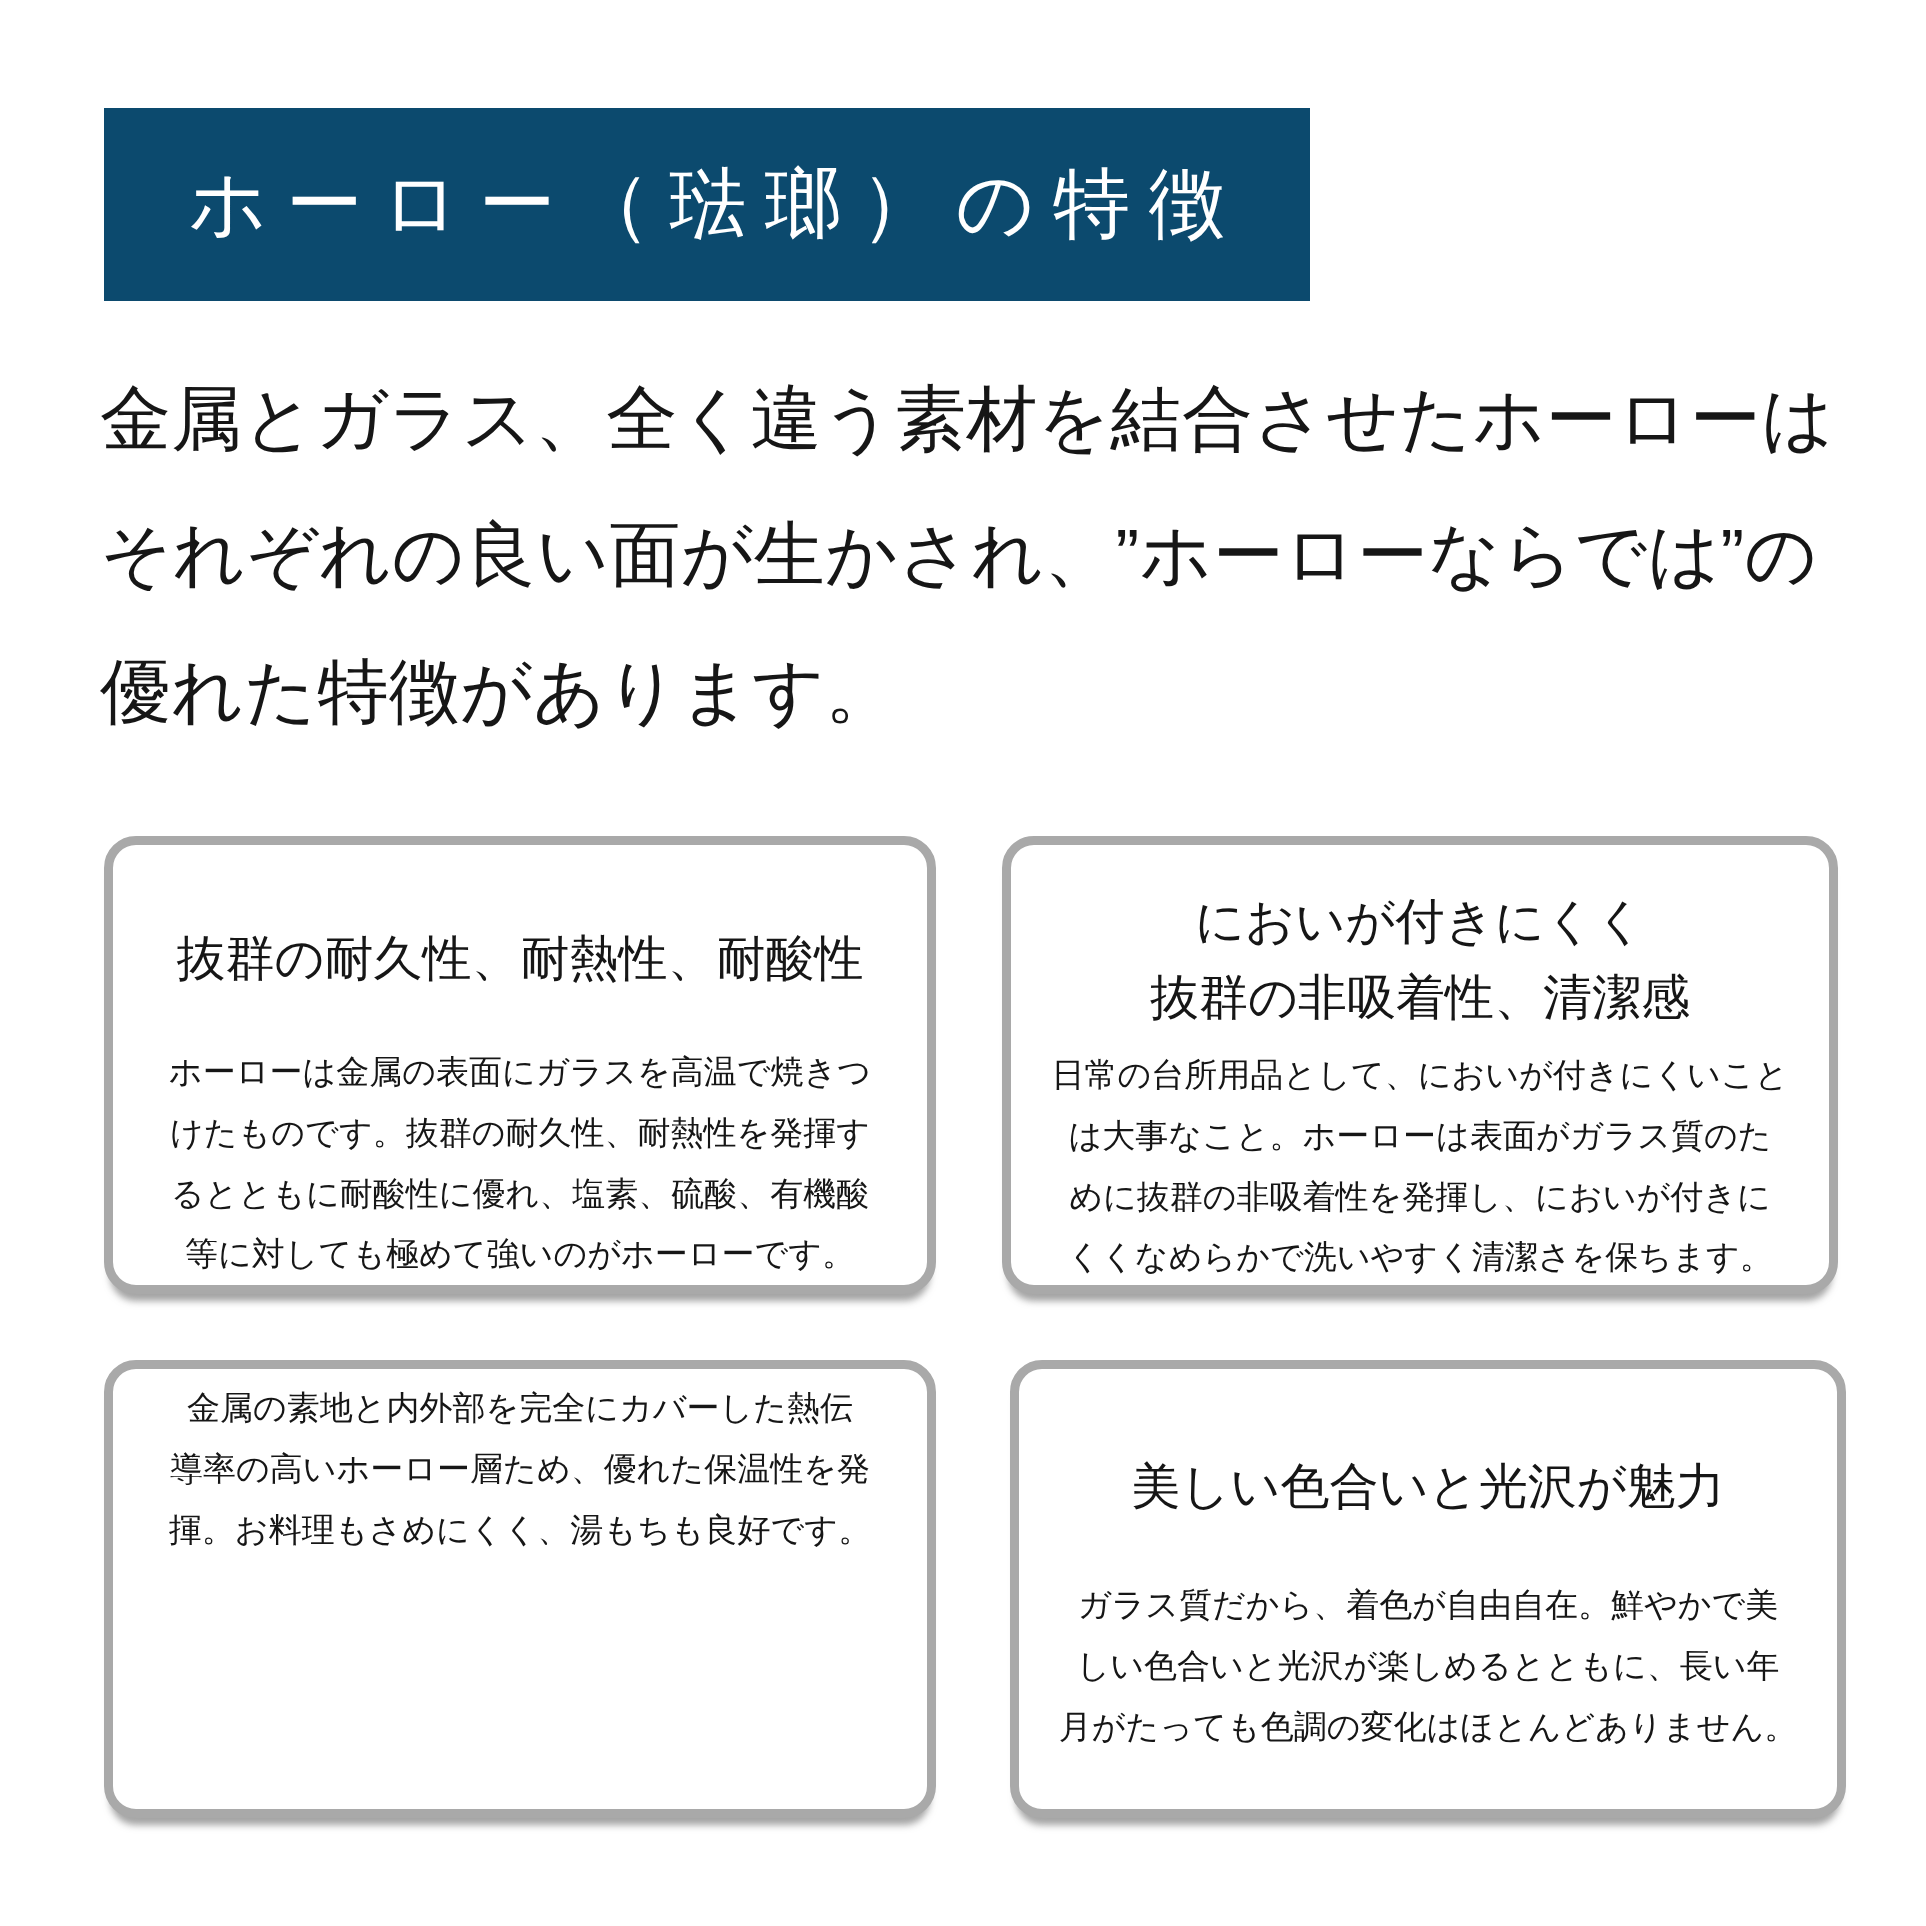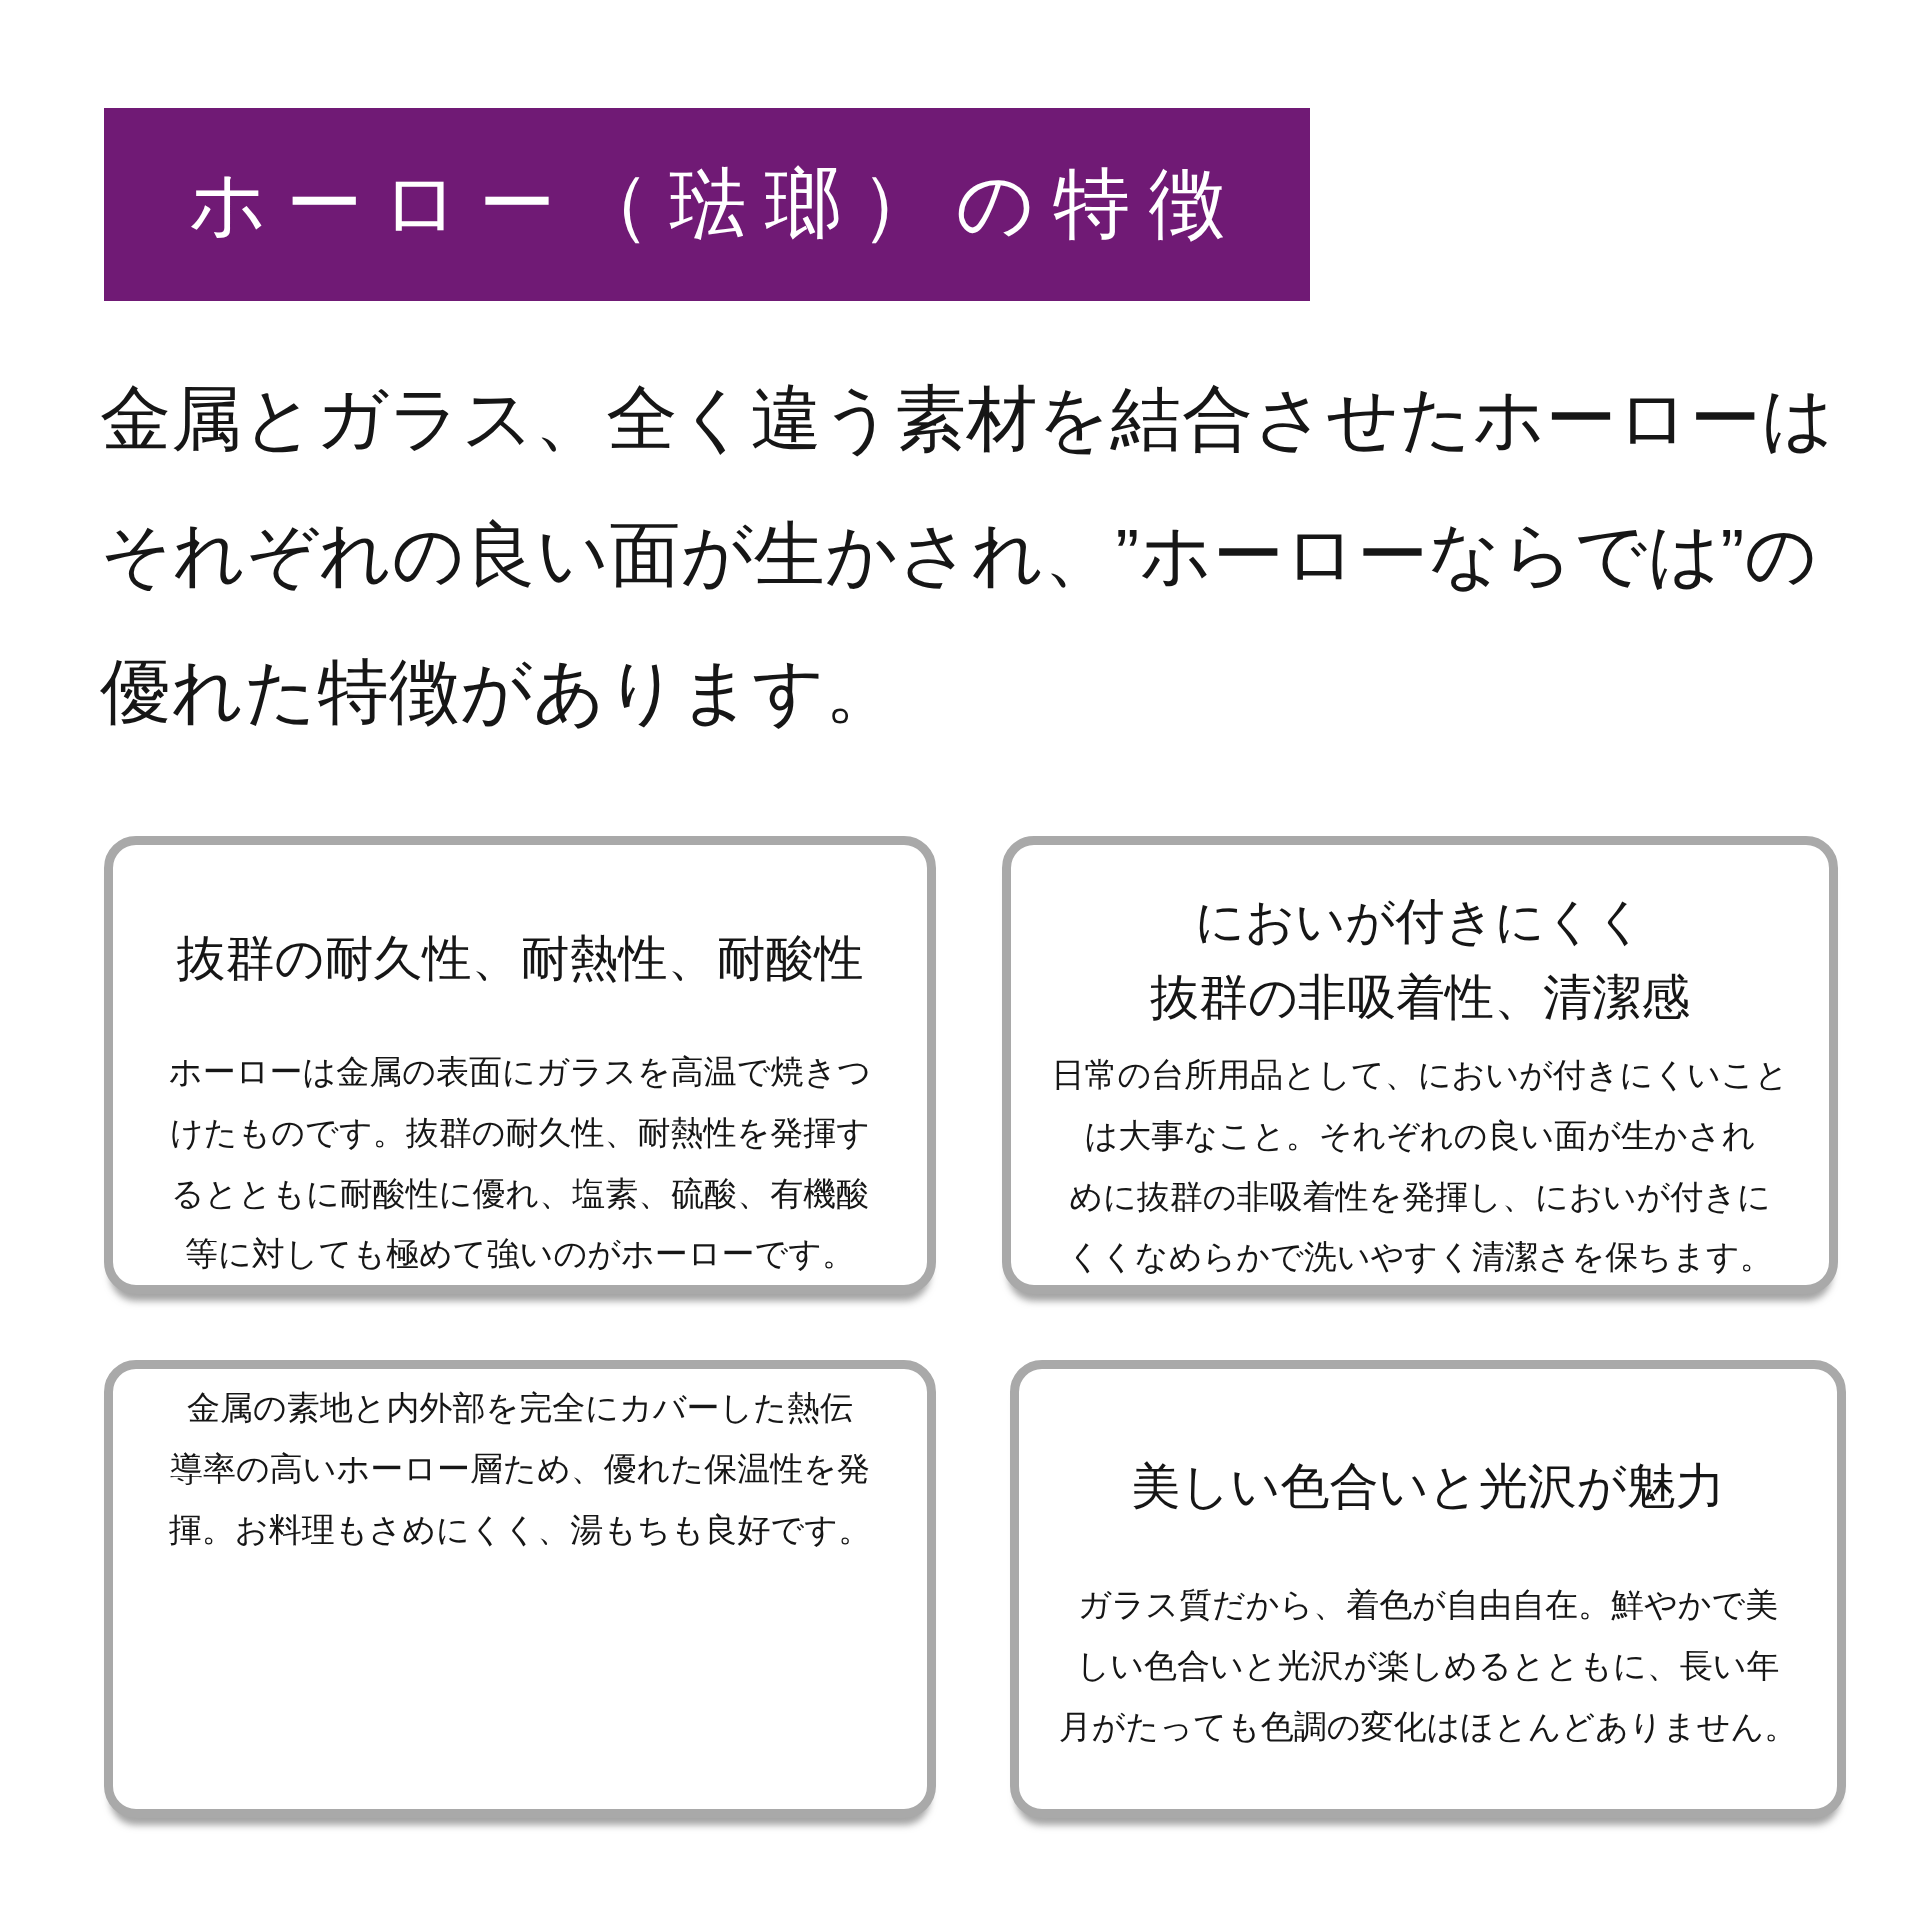--- a/index.html
+++ b/index.html
@@ -16,21 +16,21 @@
     color: #1c1c1c;
     font-family: "Liberation Sans", "DejaVu Sans", sans-serif;
     overflow: hidden;
   }
   .banner {
     position: absolute;
     left: 104px;
     top: 108px;
     width: 1206px;
     height: 193px;
-    background: #701a75;
+    background: #0c4a6e;
     color: #ffffff;
     display: flex;
     align-items: center;
     justify-content: center;
     font-size: 77px;
     font-weight: 500;
     letter-spacing: 0.24em;
     text-indent: 0.24em;
     white-space: nowrap;
   }
@@ -103,21 +103,21 @@
     <div class="card-body">ホーローは金属の表面にガラスを高温で焼きつ
 けたものです。抜群の耐久性、耐熱性を発揮す
 るとともに耐酸性に優れ、塩素、硫酸、有機酸
 等に対しても極めて強いのがホーローです。</div>
   </div>
 
   <div class="card" id="card-2">
     <div class="card-title">においが付きにくく
 抜群の非吸着性、清潔感</div>
     <div class="card-body">日常の台所用品として、においが付きにくいこと
-は大事なこと。それぞれの良い面が生かされ
+は大事なこと。ホーローは表面がガラス質のた
 めに抜群の非吸着性を発揮し、においが付きに
 くくなめらかで洗いやすく清潔さを保ちます。</div>
   </div>
 
   <div class="card" id="card-3">
     <div class="card-body">金属の素地と内外部を完全にカバーした熱伝
 導率の高いホーロー層ため、優れた保温性を発
 揮。お料理もさめにくく、湯もちも良好です。</div>
   </div>
 

